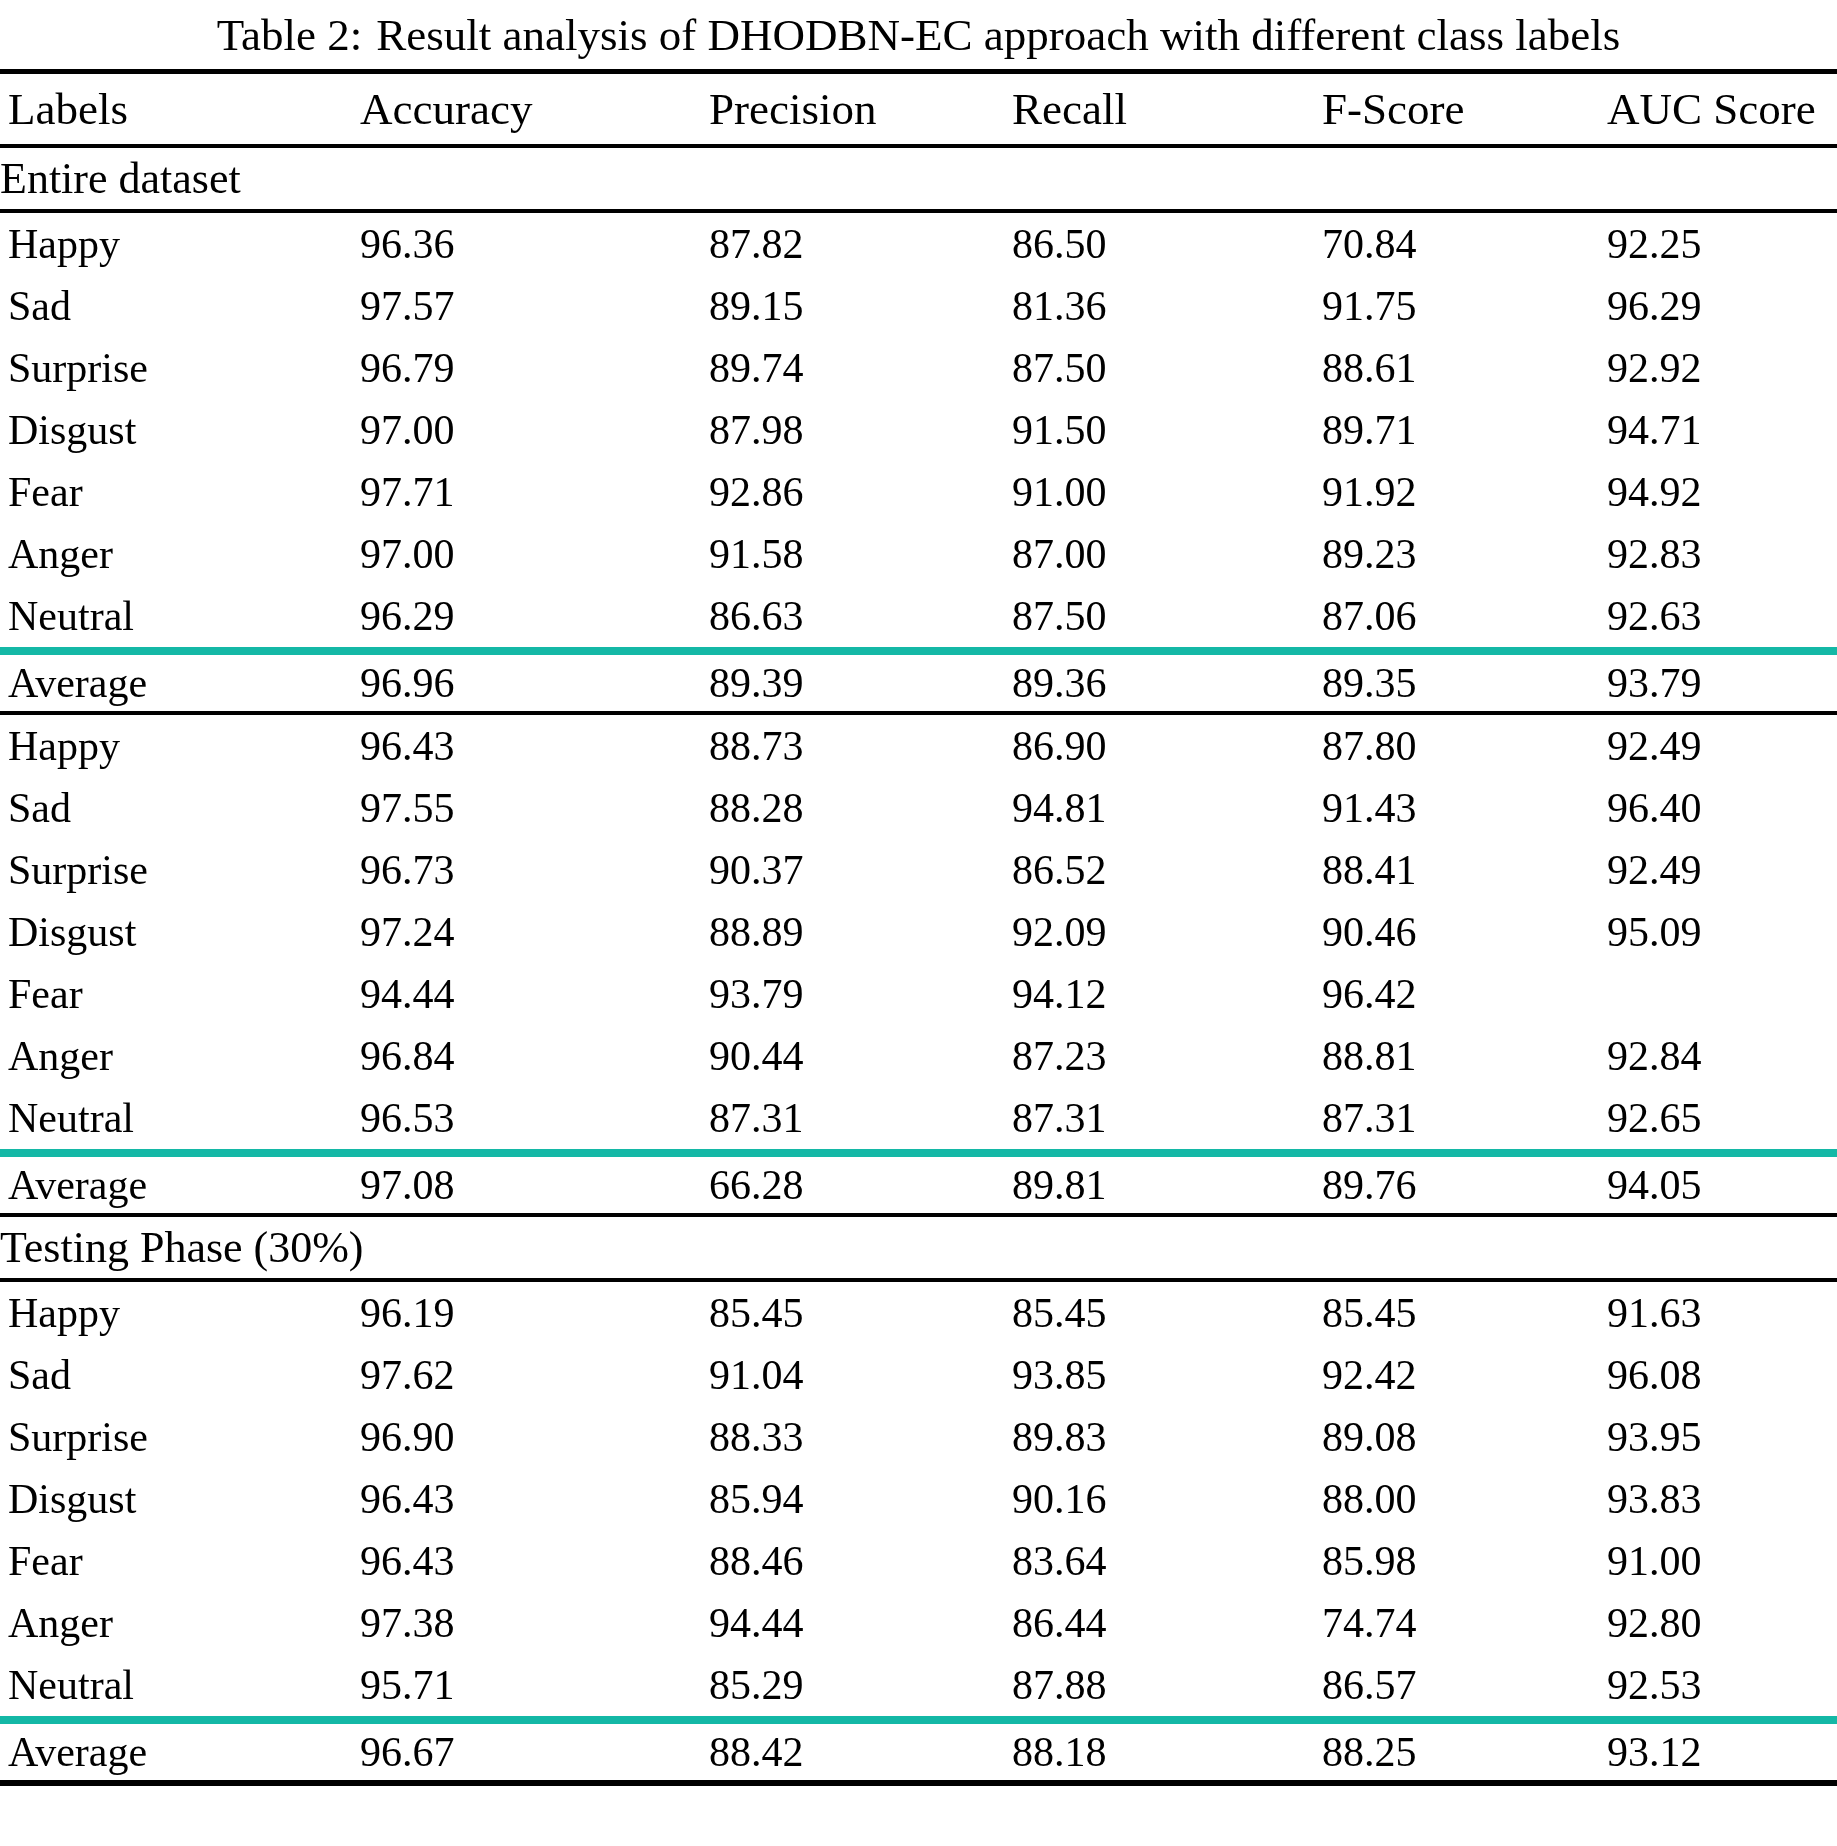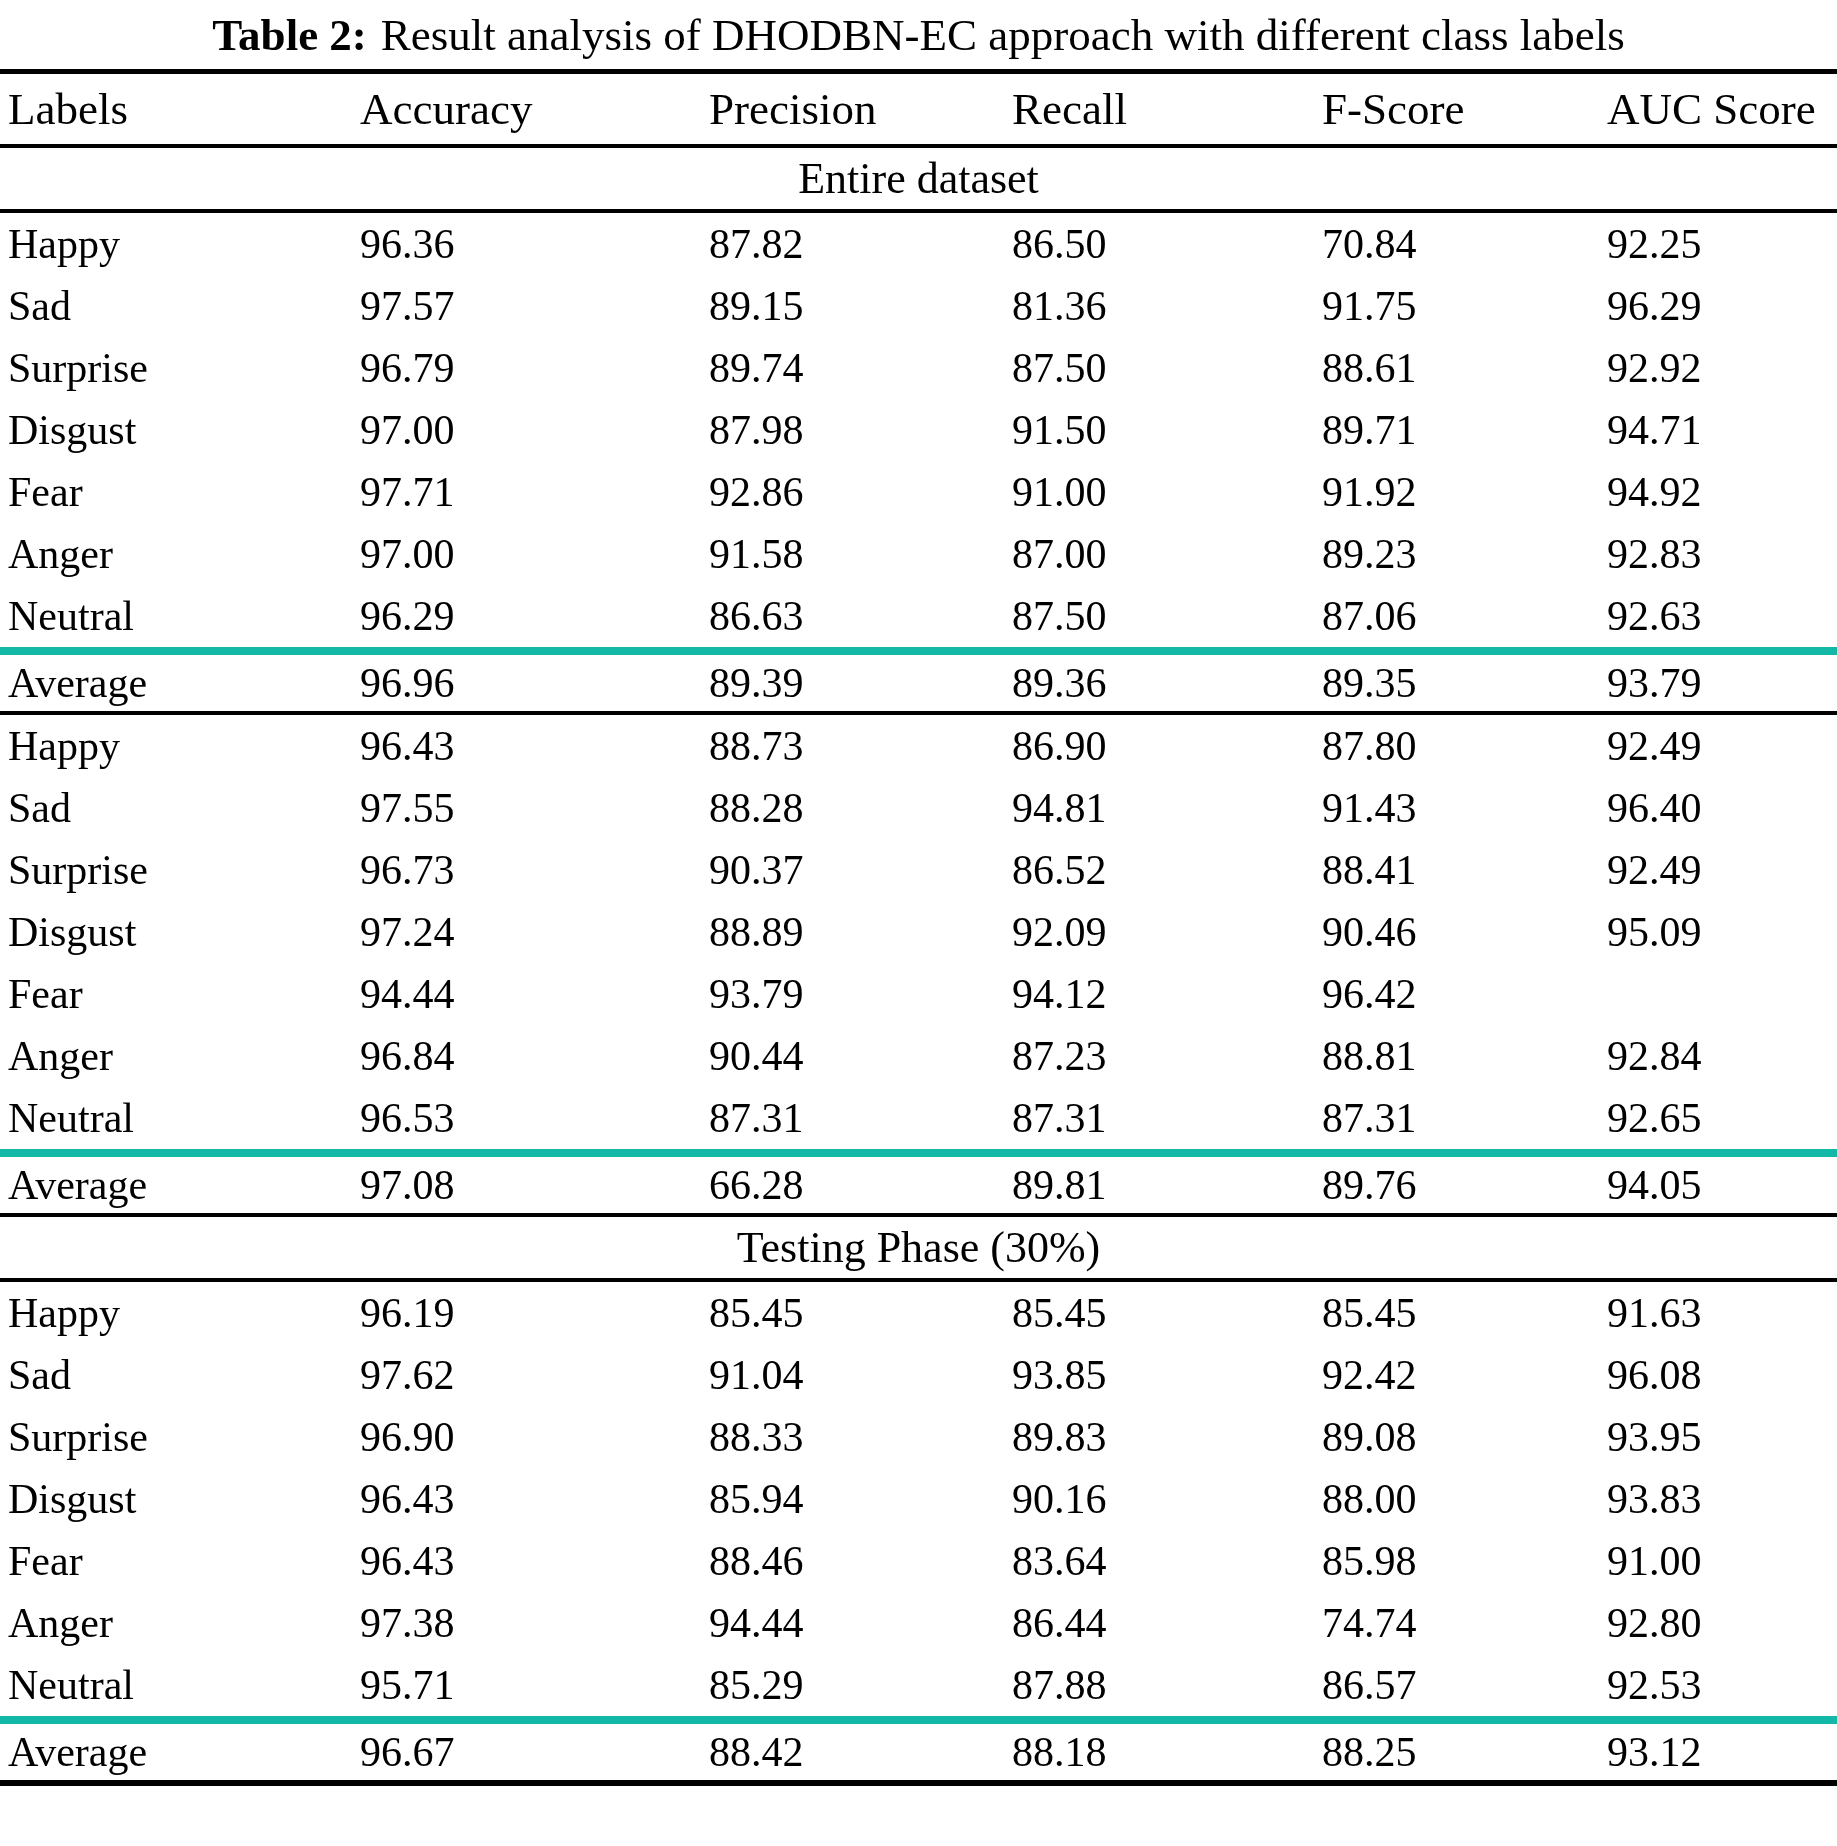--- a/index.html
+++ b/index.html
@@ -15,42 +15,41 @@
 
   
   .caption {
     text-align: center;
     font-size: 45px;
     line-height: 50px;
     padding: 10px 0 9px 0;
     border-bottom: 5px solid #000;
     white-space: nowrap;
   }
-  .caption .cap-label { font-weight: bold; margin-right: 14px; }
+  .caption .cap-label { font-weight: normal; margin-right: 14px; }
 
   
   .row {
     display: grid;
     grid-template-columns: 352px 349px 303px 310px 285px 1fr;
     padding-left: 8px;
     box-sizing: border-box;
   }
   .cell { text-align: left; white-space: nowrap; }
 
   
   .thead {
     font-size: 45px;
     line-height: 70px;
     border-bottom: 4px solid #000;
     font-family: Liberation Serif, serif;
   }
 
   
   .sect-head {
-    text-align: center;
     font-size: 44px;
     line-height: 61px;
     border-bottom: 4px solid #000;
   }
 
   
   .data-row {
     font-size: 42px;
     line-height: 62px;
   }

